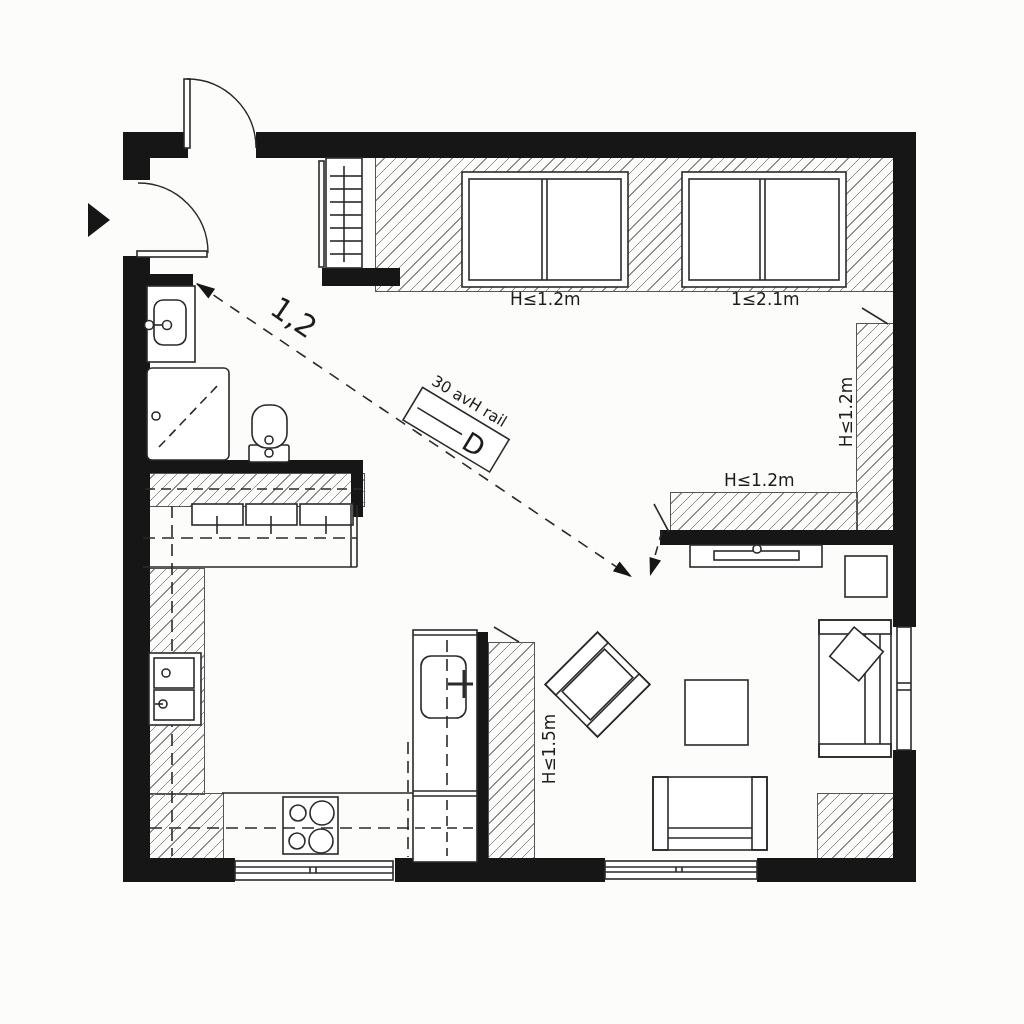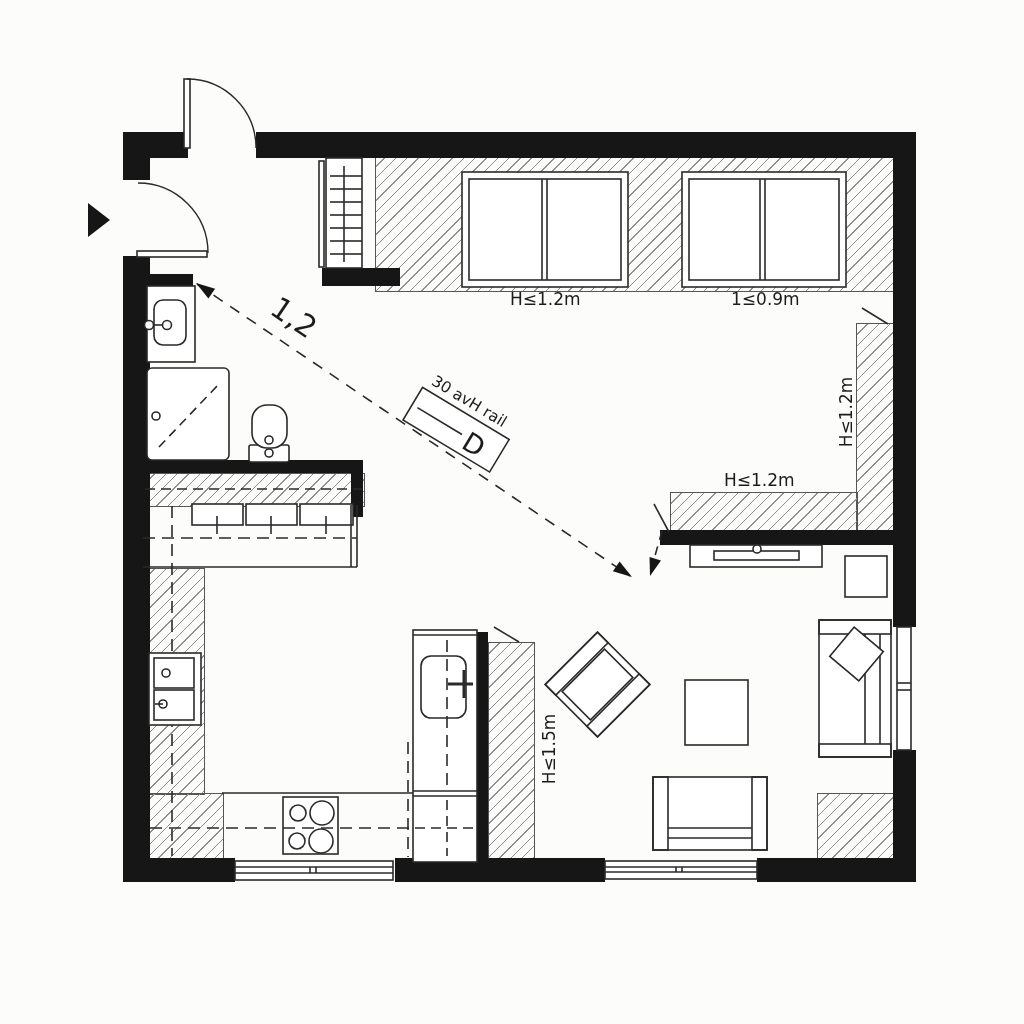--- a/index.html
+++ b/index.html
@@ -229,19 +229,19 @@
       <rect x="845" y="556" width="42" height="41" fill="#fff"></rect>
     </g>
     <g>
       <rect x="690" y="545" width="132" height="22" fill="#fff"></rect>
       <rect x="714" y="551" width="85" height="9"></rect>
       <circle cx="757" cy="549" r="4" fill="#fff"></circle>
     </g>
   </svg>
 
   <div class="lbl" style="left:510px;top:289px;">H≤1.2m</div>
-  <div class="lbl" style="left:731px;top:289px;">1≤0.9m</div>
+  <div class="lbl" style="left:731px;top:289px;">1≤2.1m</div>
   <div class="lbl" style="left:724px;top:470px;">H≤1.2m</div>
   <div class="lbl vert" style="left:811px;top:402px;">H≤1.2m</div>
   <div class="lbl vert" style="left:514px;top:739px;">H≤1.5m</div>
   <div class="lbl dim" style="left:270px;top:300px;">1,2</div>
 
 </div>
 
 </body></html>

